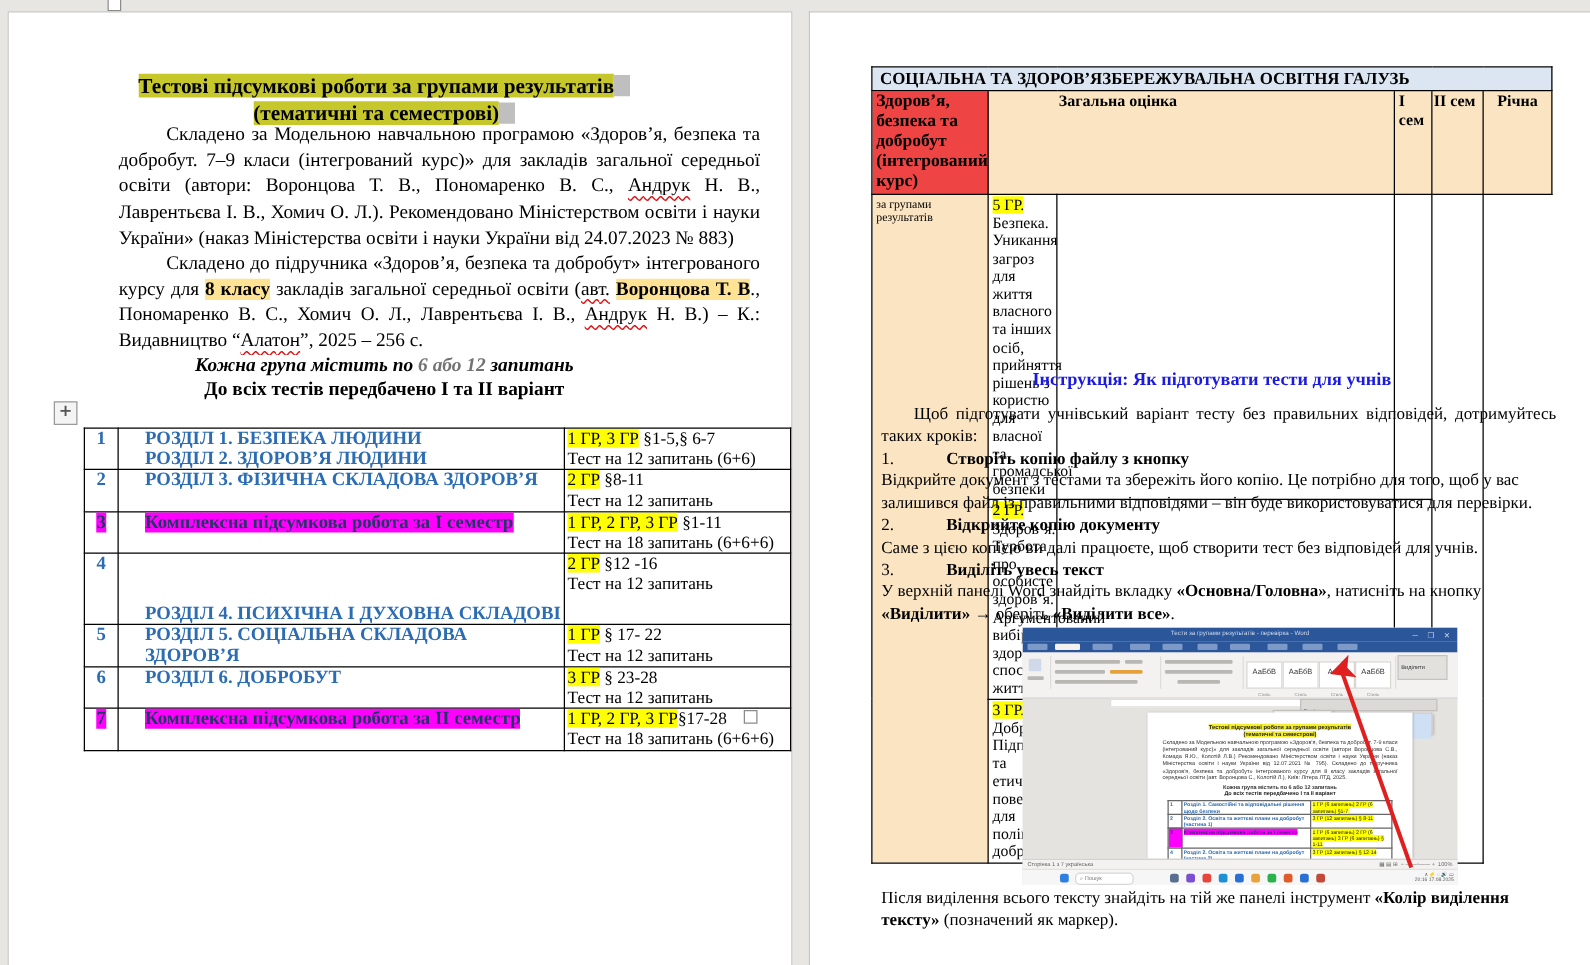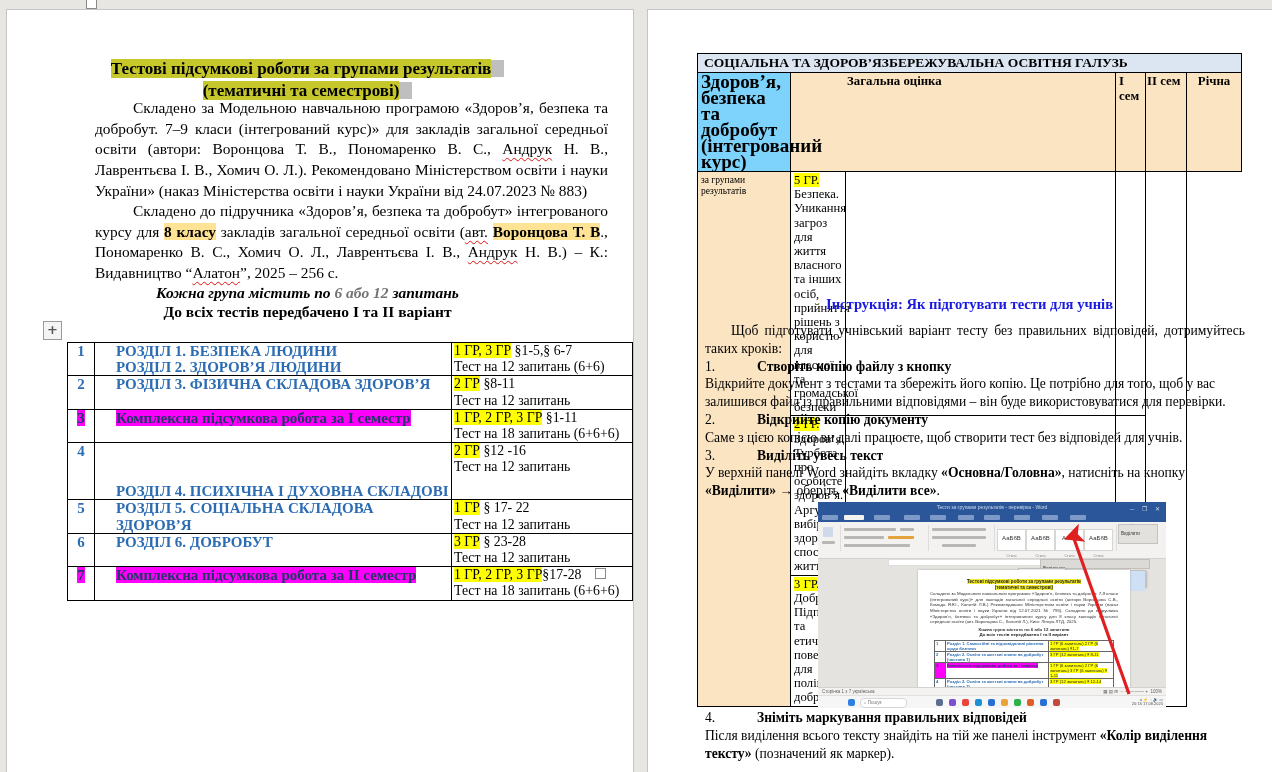--- a/index.html
+++ b/index.html
@@ -29,21 +29,21 @@
   #left-table .tinfo{width:176px;font-size:13.8px;line-height:16.2px;white-space:nowrap;overflow:hidden;margin-top:28px;}
   #left-table .clip div{white-space:nowrap;overflow:hidden;margin-top:40px;}
   .handlebox{position:absolute;left:36px;top:311px;width:17px;height:17px;border:1px solid #9a9a9a;background:#f4f4f4;color:#555;
     font:bold 13px "DejaVu Sans",sans-serif;text-align:center;line-height:16px;}
   .sqr{position:absolute;width:9px;height:9px;border:1px solid #8a8a8a;background:#fff;}
   
   #right-table{position:absolute;left:49px;top:43px;border-collapse:collapse;table-layout:fixed;width:544px;font-size:12.5px;}
   #right-table td{border:1.5px solid #000;vertical-align:top;padding:1px 3px;}
   .rt-title{background:#dce6f2;font-weight:bold;font-size:13.5px;padding:1px 6px !important;}
   .rt-cream{background:#fbe4c2;}
-  .rt-colA{font-weight:bold;font-size:19px;line-height:16px;background:#7dd3fc;}
+  .rt-colA{font-weight:bold;font-size:14px;line-height:16px;background:#ef4444;}
   .rt-groups{font-size:9.5px;line-height:11px;padding-top:3px !important;}
   .rt-body{font-size:12.6px;line-height:14.2px;}
   .rt-h{font-weight:bold;font-size:12.8px;}
   
   #instr-heading{position:absolute;left:49px;top:286px;width:545px;text-align:center;font-weight:bold;font-size:14.6px;color:#1a1ae0;}
   #steps{position:absolute;left:57px;top:312px;width:540px;font-size:13.6px;line-height:17.8px;color:#000;}
   #steps .intro{text-indent:26px;text-align:justify;}
   #steps .step-head .snum{display:inline-block;width:52px;}
   #steps .step-body{text-align:left;}
   
@@ -349,18 +349,17 @@
       <svg width="348" height="206">
         <defs>
               <marker id="ah" markerWidth="7" markerHeight="7" refX="3" refY="3" orient="auto">
                 <path d="M0,6 L3,0 L6,6 L3,4.6 Z" fill="#e02020"></path>
               </marker>
             </defs>
         <line x1="312" y1="196" x2="320" y2="186" stroke="none"></line>
         <line x1="311" y1="192" x2="255" y2="34" stroke="#e02020" stroke-width="3.2" marker-end="url(#ah)"></line>
       </svg>
     </div>
-        <div class="step-head"><span class="snum">4.</span><span class="b">Зніміть маркування правильних відповідей</span></div>
         <div class="step-body"><span> Після виділення всього тексту знайдіть на тій же панелі інструмент </span><span class="b">«Колір виділення тексту»</span><span> (позначений як маркер).</span></div>
       </div>
   </div>
 
 </div>
 
 </body></html>

